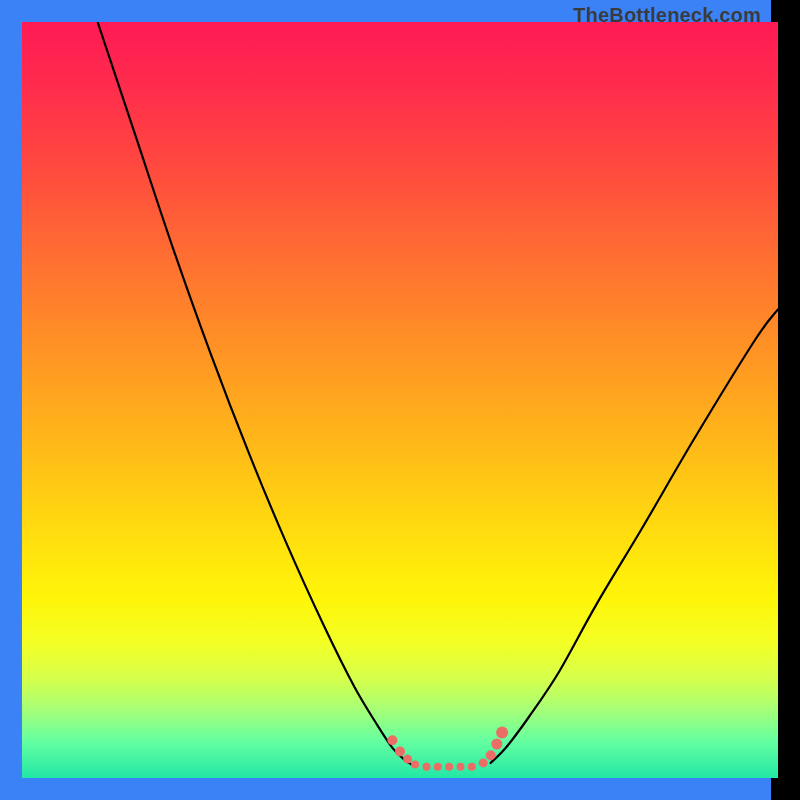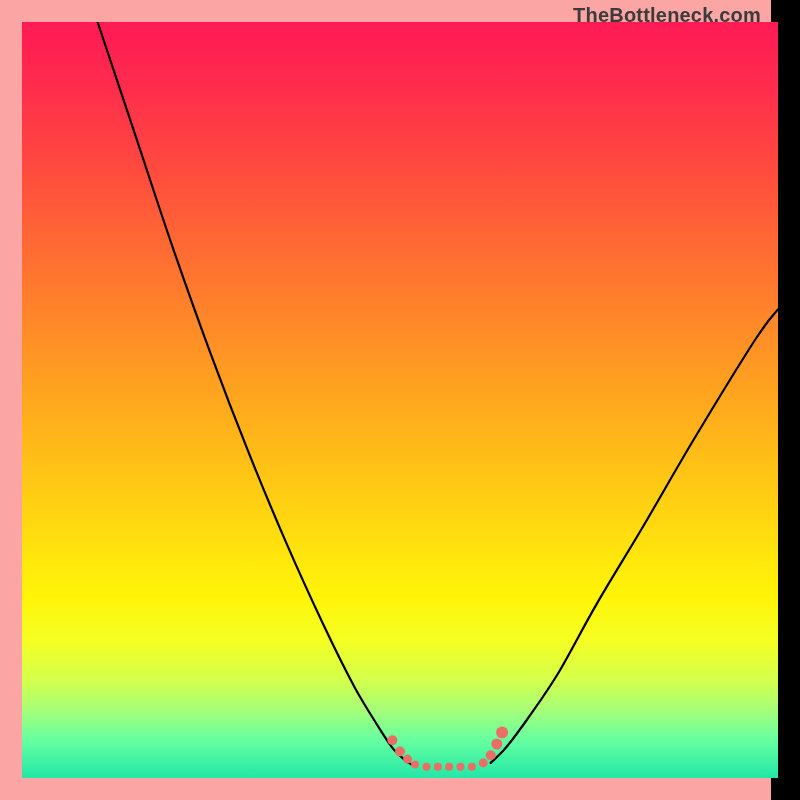--- a/index.html
+++ b/index.html
@@ -10,21 +10,21 @@
     background: #000;
     overflow: hidden;
     font-family: Arial, Helvetica, sans-serif;
   }
   .frame {
     position: absolute;
     top: 0;
     left: 0;
     width: 771px;
     height: 800px;
-    background: #fca5a5;
+    background: #3b82f6;
     text-decoration: underline;
   }
   .plot-area {
     position: absolute;
     top: 22px;
     left: 22px;
     width: 756px;
     height: 756px;
     
     background: linear-gradient(

